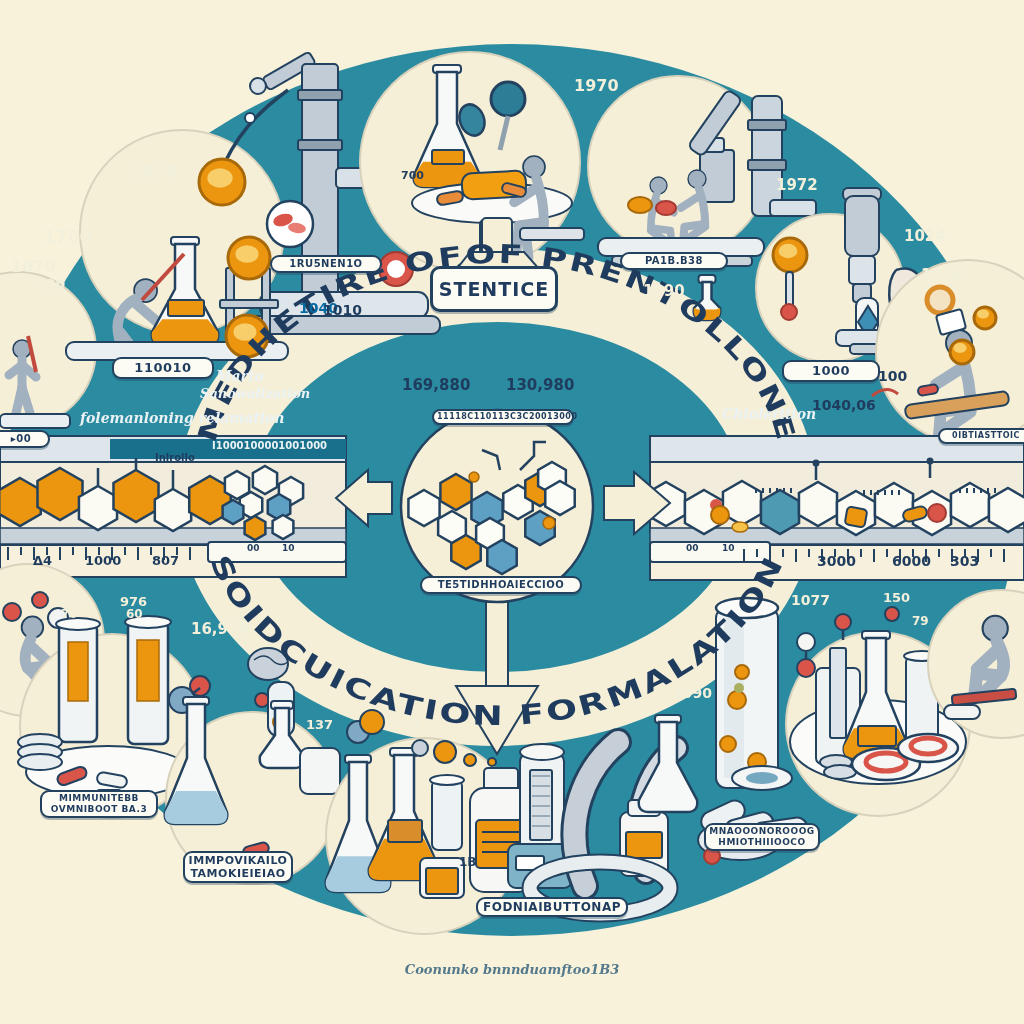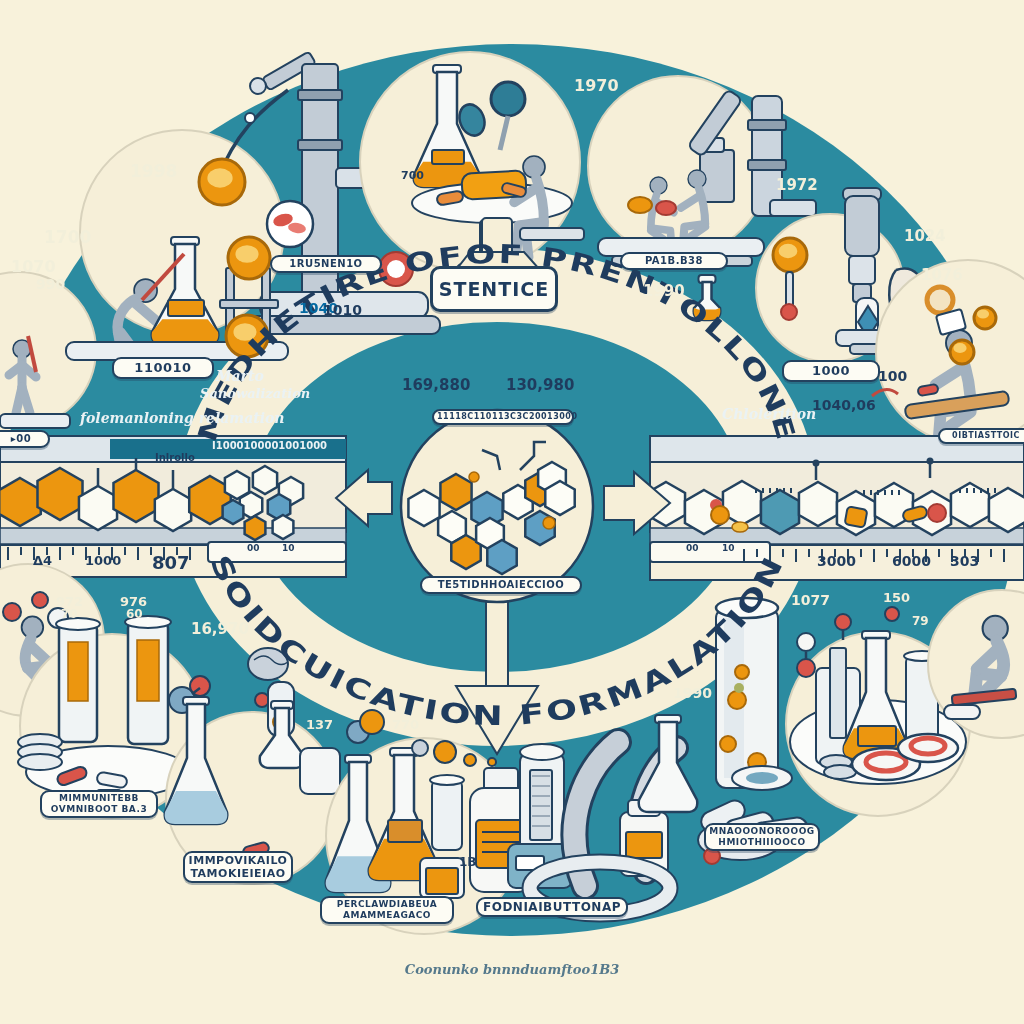--- a/index.html
+++ b/index.html
@@ -465,24 +465,20 @@
         <span class="bl">▸00</span>
       </div>
       <div class="lbox" style="left: 40px; top: 790px; width: 108px; font-size: 9px;">
         <span class="bl">MIMMUNITEBB</span>
         <span class="bl">OVMNIBOOT BA.3</span>
       </div>
       <div class="lbox" style="left: 183px; top: 851px; width: 100px; font-size: 11px;">
         <span class="bl">IMMPOVIKAILO</span>
         <span class="bl">TAMOKIEIEIAO</span>
       </div>
-      <div class="lbox" style="left: 320px; top: 896px; width: 124px; font-size: 9px;">
-        <span class="bl">PERCLAWDIABEUA</span>
-        <span class="bl">AMAMMEAGACO</span>
-      </div>
       <div class="lbox" style="left: 476px; top: 897px; width: 142px; font-size: 12px;">
         <span class="bl">FODNIAIBUTTONAP</span>
       </div>
       <div class="lbox" style="left: 704px; top: 823px; width: 106px; font-size: 9px;">
         <span class="bl">MNAOOONOROOOG</span>
         <span class="bl">HMIOTHIIIOOCO</span>
       </div>
     </div>
   <div id="labels-layer">
       <span class="flabel" style="left: 130px; top: 163px; font-size: 17px; color: rgb(242, 239, 218);">1998</span>
@@ -500,21 +496,21 @@
       <span class="flabel" style="left: 878px; top: 369px; font-size: 14px; color: rgb(31, 60, 94);">100</span>
       <span class="flabel" style="left: 812px; top: 398px; font-size: 14px; color: rgb(31, 60, 94);">1040,06</span>
       <span class="flabel script" style="left: 216px; top: 369px; font-size: 14px; color: rgb(234, 242, 244);">Marto</span>
       <span class="flabel script" style="left: 200px; top: 387px; font-size: 13px; color: rgb(234, 242, 244);">Sanowalization</span>
       <span class="flabel script" style="left: 80px; top: 411px; font-size: 14px; color: rgb(234, 242, 244);">folemanloning relamation</span>
       <span class="flabel script" style="left: 722px; top: 407px; font-size: 14px; color: rgb(234, 242, 244);">Chlolerition</span>
       <span class="flabel" style="left: 155px; top: 453px; font-size: 10px; color: rgb(31, 60, 94);">Inlrollo</span>
       <span class="flabel" style="left: 212px; top: 441px; font-size: 10px; color: rgb(234, 242, 244);">I1000100001001000</span>
       <span class="flabel" style="left: 33px; top: 554px; font-size: 13px; color: rgb(31, 60, 94);">Δ4</span>
       <span class="flabel" style="left: 85px; top: 554px; font-size: 13px; color: rgb(31, 60, 94);">1000</span>
-      <span class="flabel" style="left: 152px; top: 554px; font-size: 18px; color: rgb(31, 60, 94);">807</span>
+      <span class="flabel" style="left: 152px; top: 554px; font-size: 13px; color: rgb(31, 60, 94);">807</span>
       <span class="flabel" style="left: 247px; top: 544px; font-size: 9px; color: rgb(31, 60, 94);">00</span>
       <span class="flabel" style="left: 282px; top: 544px; font-size: 9px; color: rgb(31, 60, 94);">10</span>
       <span class="flabel" style="left: 686px; top: 544px; font-size: 9px; color: rgb(31, 60, 94);">00</span>
       <span class="flabel" style="left: 722px; top: 544px; font-size: 9px; color: rgb(31, 60, 94);">10</span>
       <span class="flabel" style="left: 817px; top: 554px; font-size: 14px; color: rgb(31, 60, 94);">3000</span>
       <span class="flabel" style="left: 892px; top: 554px; font-size: 14px; color: rgb(31, 60, 94);">6000</span>
       <span class="flabel" style="left: 950px; top: 554px; font-size: 14px; color: rgb(31, 60, 94);">303</span>
       <span class="flabel" style="left: 56px; top: 595px; font-size: 13px; color: rgb(242, 239, 218);">972</span>
       <span class="flabel" style="left: 61px; top: 608px; font-size: 12px; color: rgb(242, 239, 218);">70</span>
       <span class="flabel" style="left: 120px; top: 595px; font-size: 13px; color: rgb(242, 239, 218);">976</span>

